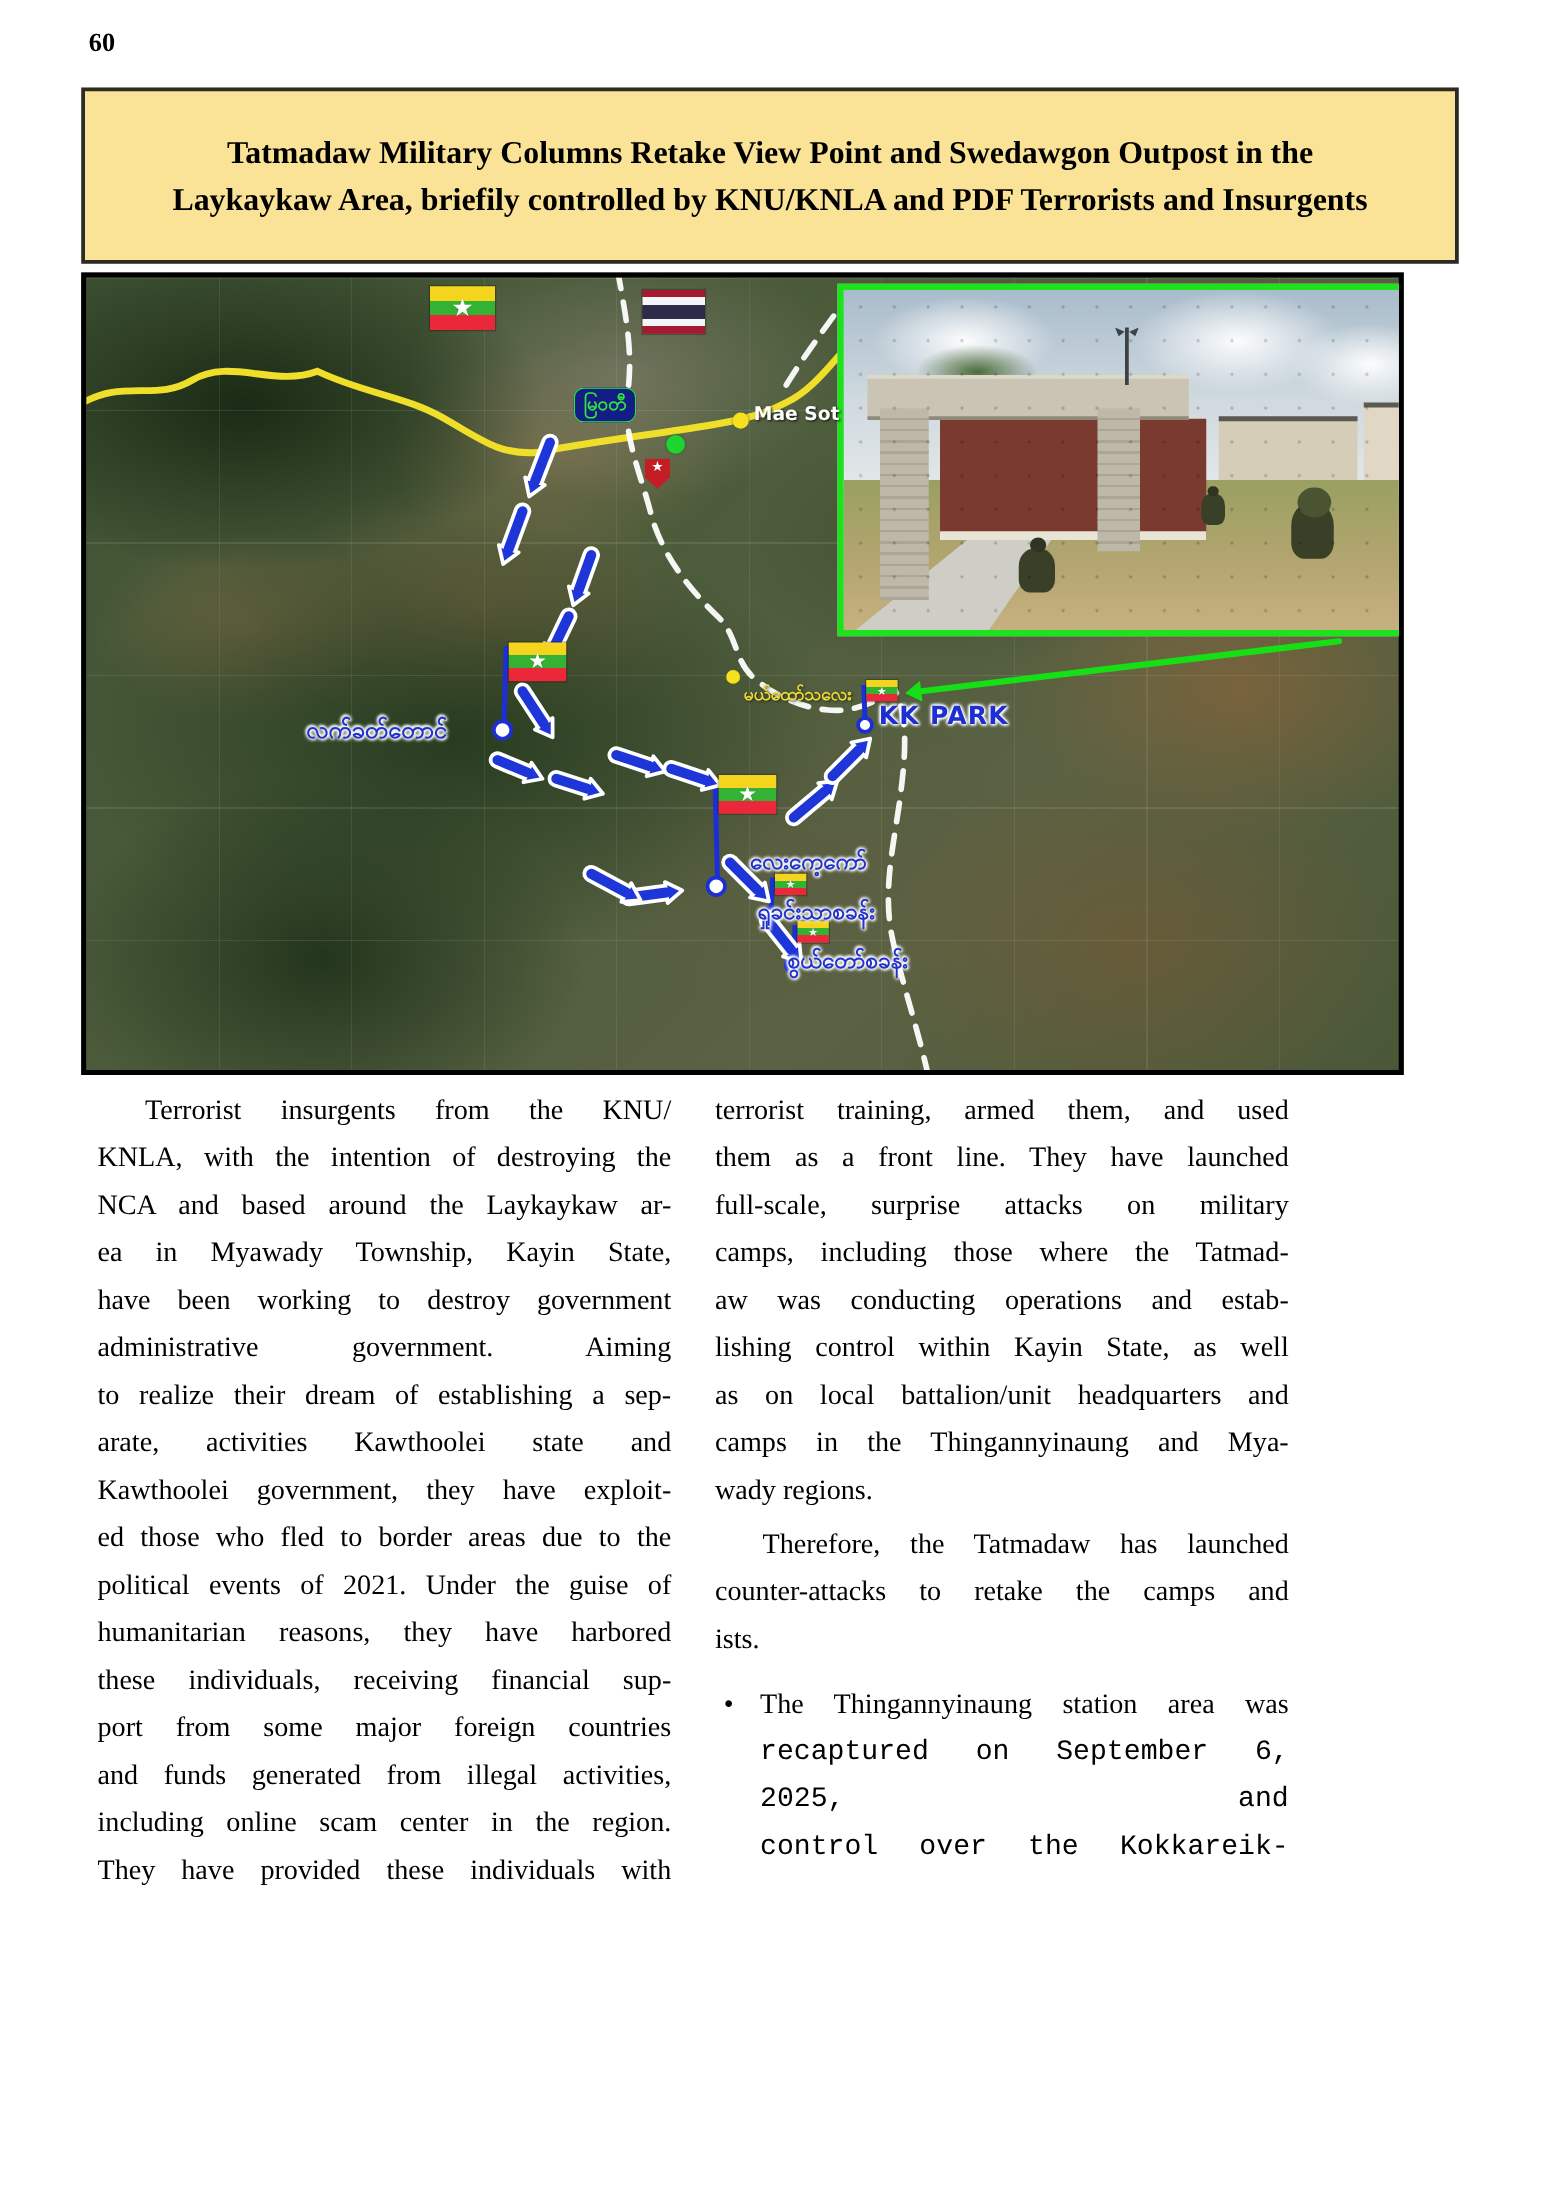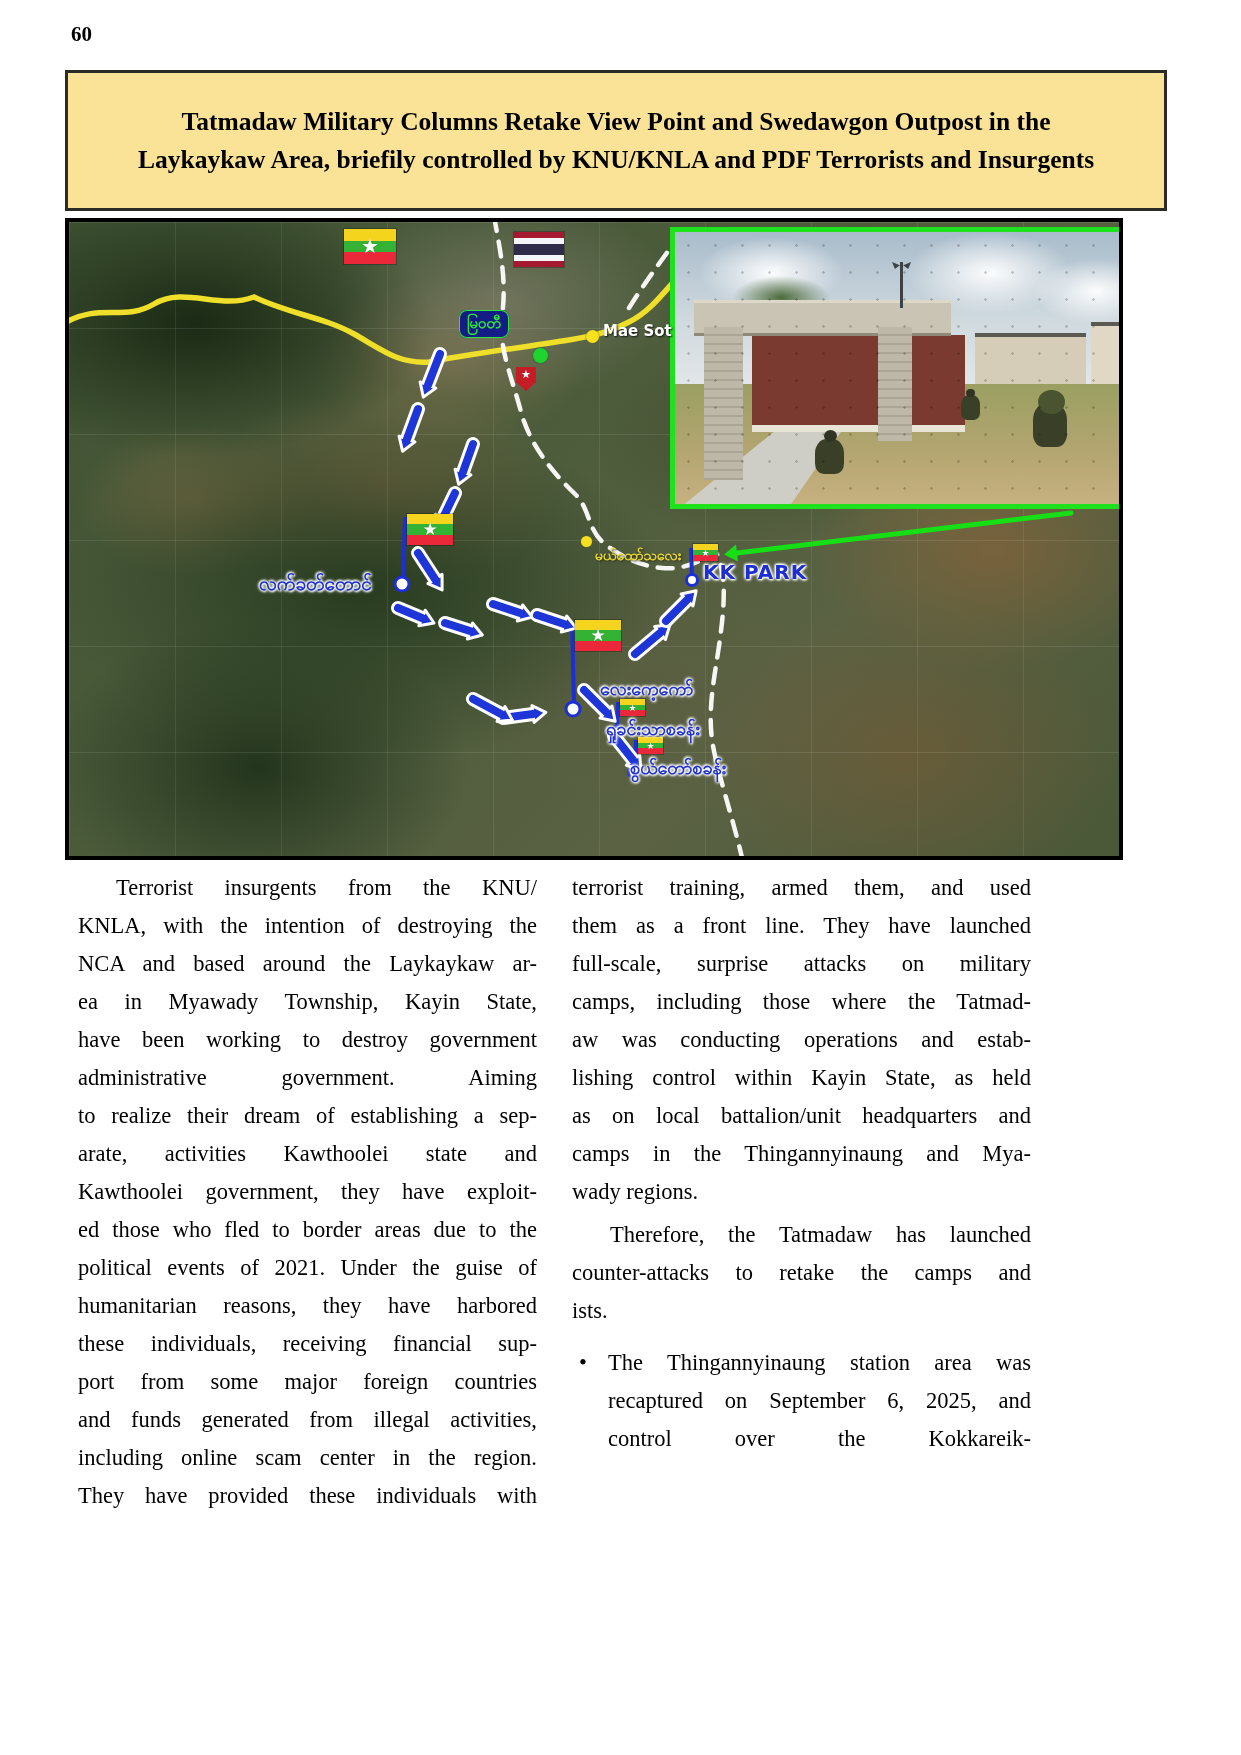--- a/index.html
+++ b/index.html
@@ -94,21 +94,21 @@
 
   
   .columns{position:absolute;left:78px;top:869px;width:953px;display:flex;gap:35px;}
   .col{width:459px;font-size:22.5px;line-height:38px;}
   .line{text-align:justify;text-align-last:justify;}
   .line.no-just{text-align-last:left;}
   .line.indent{text-indent:38px;}
   .line.para{margin-top:5px;}
   .line.bullet{margin-top:14px;padding-left:36px;position:relative;}
   .line.bullet::before{content:"\2022";position:absolute;left:7px;}
-  .line.hang{padding-left:36px;}
+  .line.hang{padding-left:36px;font-family:Liberation Mono, monospace;}
 </style>
 </head>
 <body>
 
 <div class="page">
 
   <div class="page-number">60</div>
 
   <div class="title-box">
     <div class="title-text">Tatmadaw Military Columns Retake View Point and Swedawgon Outpost in the Laykaykaw Area, briefily controlled by KNU/KNLA and PDF Terrorists and Insurgents</div>
@@ -217,21 +217,21 @@
     <div class="mm-flag small" style="left:569px;top:515px;"></div>
 
     <div class="lbl-myawaddy" style="left:390px;top:88px;">မြဝတီ</div>
     <div class="dot green" style="left:464px;top:126px;"></div>
     <div class="town-marker" style="left:447px;top:145px;">
         <span>★</span>
       </div>
     <div class="dot yellow" style="left:517px;top:108px;"></div>
     <div class="lbl-white" style="left:534px;top:100px;">Mae Sot</div>
 
-    <div class="lbl-blue" style="left:190px;top:349px;font-size:19px;">လက်ခတ်တောင်</div>
+    <div class="lbl-blue" style="left:176px;top:349px;font-size:19px;">လက်ခတ်တောင်</div>
     <div class="dot yellow sm" style="left:512px;top:314px;"></div>
     <div class="lbl-yellow" style="left:526px;top:298px;">မယ်ထော်သလေး</div>
     <div class="lbl-blue lbl-kkpark" style="left:634px;top:338px;">KK PARK</div>
     <div class="lbl-blue" style="left:531px;top:455px;font-size:18px;">လေးကေ့ကော်</div>
     <div class="lbl-blue" style="left:537px;top:495px;font-size:18px;">ရှုခင်းသာစခန်း</div>
     <div class="lbl-blue" style="left:561px;top:534px;font-size:18px;">စွယ်တော်စခန်း</div>
   </div>
 
   <div class="columns">
     <div class="col">
@@ -252,21 +252,21 @@
         <div class="line">and funds generated from illegal activities,</div>
         <div class="line">including online scam center in the region.</div>
         <div class="line">They have provided these individuals with</div>
     </div>
     <div class="col">
       <div class="line">terrorist training, armed them, and used</div>
         <div class="line">them as a front line. They have launched</div>
         <div class="line">full-scale, surprise attacks on military</div>
         <div class="line">camps, including those where the Tatmad-</div>
         <div class="line">aw was conducting operations and estab-</div>
-        <div class="line">lishing control within Kayin State, as held</div>
+        <div class="line">lishing control within Kayin State, as well</div>
         <div class="line">as on local battalion/unit headquarters and</div>
         <div class="line">camps in the Thingannyinaung and Mya-</div>
         <div class="line no-just">wady regions.</div>
         <div class="line indent para">Therefore, the Tatmadaw has launched</div>
         <div class="line">counter-attacks to retake the camps and</div>
         <div class="line no-just">ists.</div>
         <div class="line bullet">The Thingannyinaung station area was</div>
         <div class="line hang">recaptured on September 6, 2025, and</div>
         <div class="line hang">control over the Kokkareik-</div>
     </div>

